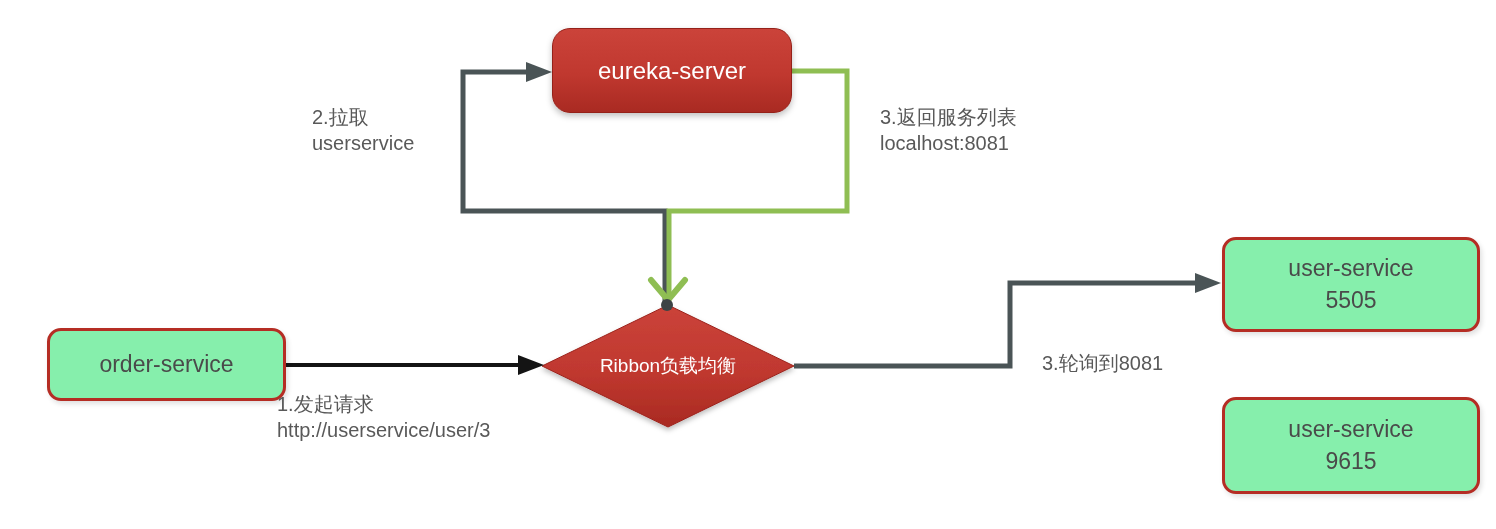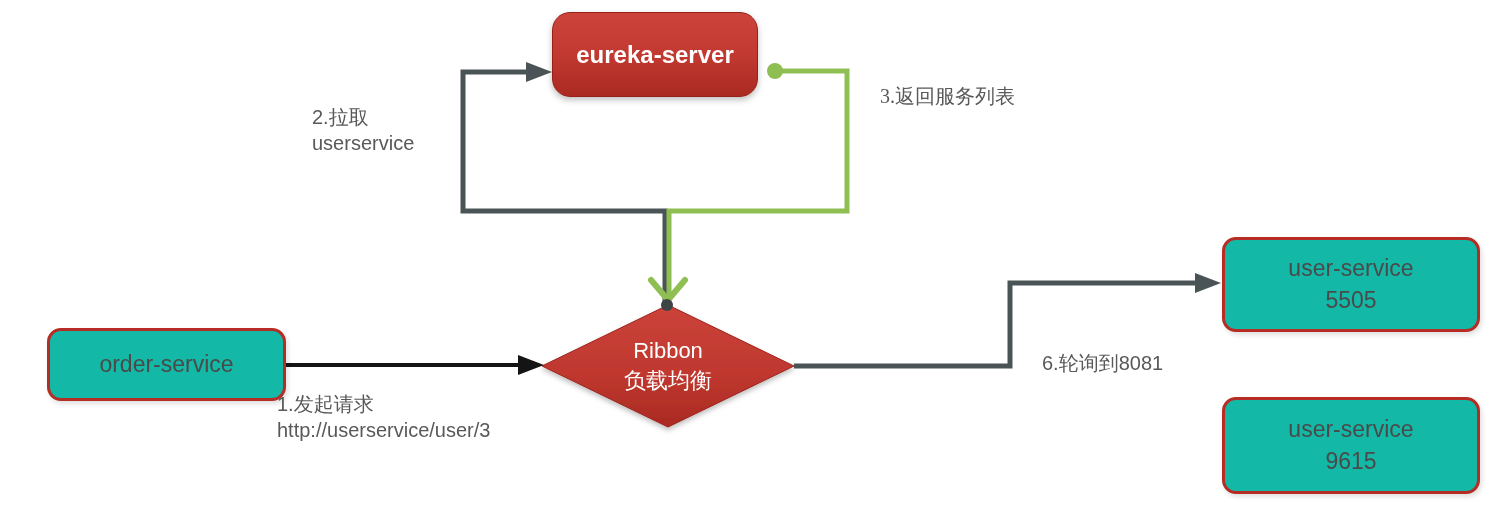--- a/index.html
+++ b/index.html
@@ -32,40 +32,40 @@
   }
   .red-box {
     background: linear-gradient(180deg, #cb433a 0%, #c0382f 55%, #a92a22 100%);
     border: 1px solid #952119;
     border-radius: 18px;
     color: #ffffff;
     font-size: 24px;
     box-shadow: 0 3px 6px rgba(0,0,0,0.25);
   }
   .white-box {
-    background: #14b8a6;
+    background: #86efac;
     border: 3px solid #b52d24;
     border-radius: 14px;
     color: #4a4a4a;
     font-size: 23px;
     line-height: 1.35;
     box-shadow: 2px 3px 5px rgba(0,0,0,0.12);
   }
   .diamond-label {
     position: absolute;
     left: 542px;
     top: 307px;
     width: 252px;
     height: 118px;
     display: flex;
-    flex-direction: column;
+    flex-direction: row;
     align-items: center;
     justify-content: center;
     color: #ffffff;
-    font-size: 22px;
+    font-size: 19px;
     line-height: 1.35;
     text-align: center;
     pointer-events: none;
   }
   .note {
     position: absolute;
     color: #595959;
     font-size: 20px;
     line-height: 26px;
     white-space: nowrap;
@@ -107,21 +107,21 @@
       <circle cx="775" cy="71" r="8" fill="#8fbe53"></circle>
       <circle cx="667" cy="305" r="6" fill="#3c4446"></circle>
     </g>
 
     <g>
       <polyline points="794,366 1010,366 1010,283 1200,283" fill="none" stroke="#4a5456" stroke-width="5"></polyline>
       <polygon points="1221,283 1195,273 1195,293" fill="#4a5456"></polygon>
     </g>
   </svg>
 
-  <div class="node red-box" style="left:552px; top:12px; width:206px; height:85px;font-weight:bold;">
+  <div class="node red-box" style="left:552px; top:28px; width:240px; height:85px;">
     <span>eureka-server</span>
   </div>
 
   <div class="node white-box" style="left:47px; top:328px; width:239px; height:73px;">
     <span>order-service</span>
   </div>
 
   <div class="node white-box" style="left:1222px; top:237px; width:258px; height:95px;">
     <span>user-service</span>
     <span>5505</span>
@@ -135,26 +135,27 @@
   <div class="diamond-label">
     <span>Ribbon</span>
     <span>负载均衡</span>
   </div>
 
   <div class="note" style="left:312px; top:104px;">
     <div>2.拉取</div>
     <div>userservice</div>
   </div>
 
-  <div class="note" style="left:880px; top:83px;font-family:Liberation Serif, serif;">
+  <div class="note" style="left:880px; top:104px;">
     <div>3.返回服务列表</div>
+    <div>localhost:8081</div>
   </div>
 
   <div class="note centered" style="left:277px; top:391px; width:262px;">
     <div>1.发起请求</div>
     <div>http://userservice/user/3</div>
   </div>
 
   <div class="note" style="left:1042px; top:350px;">
-    <div>6.轮询到8081</div>
+    <div>3.轮询到8081</div>
   </div>
 
 </div>
 
 </body></html>

